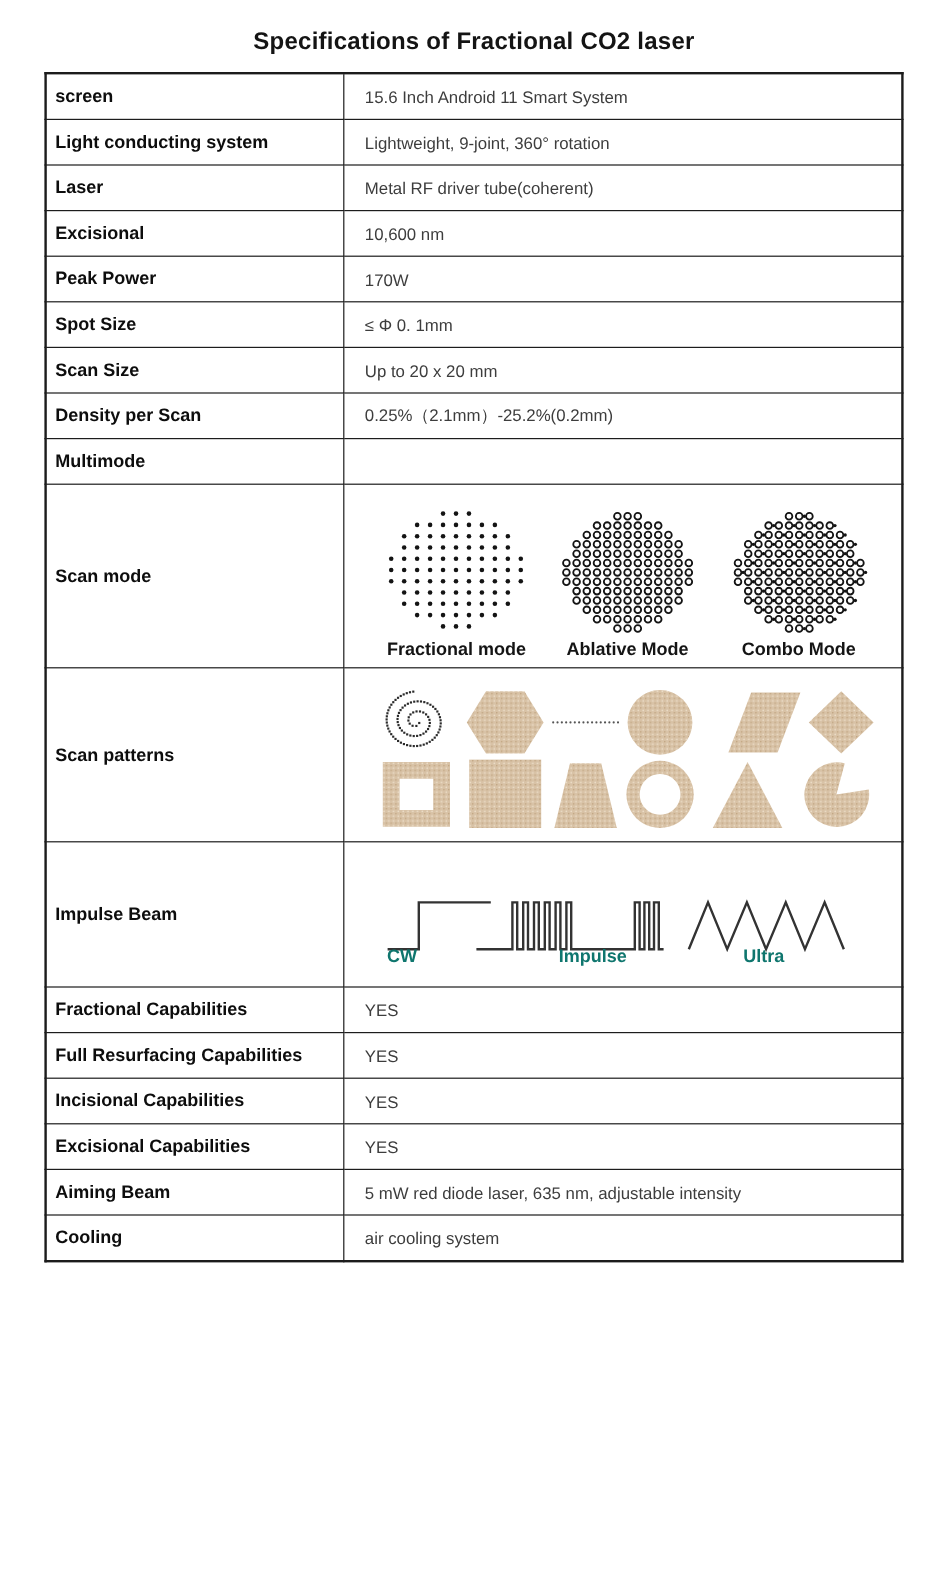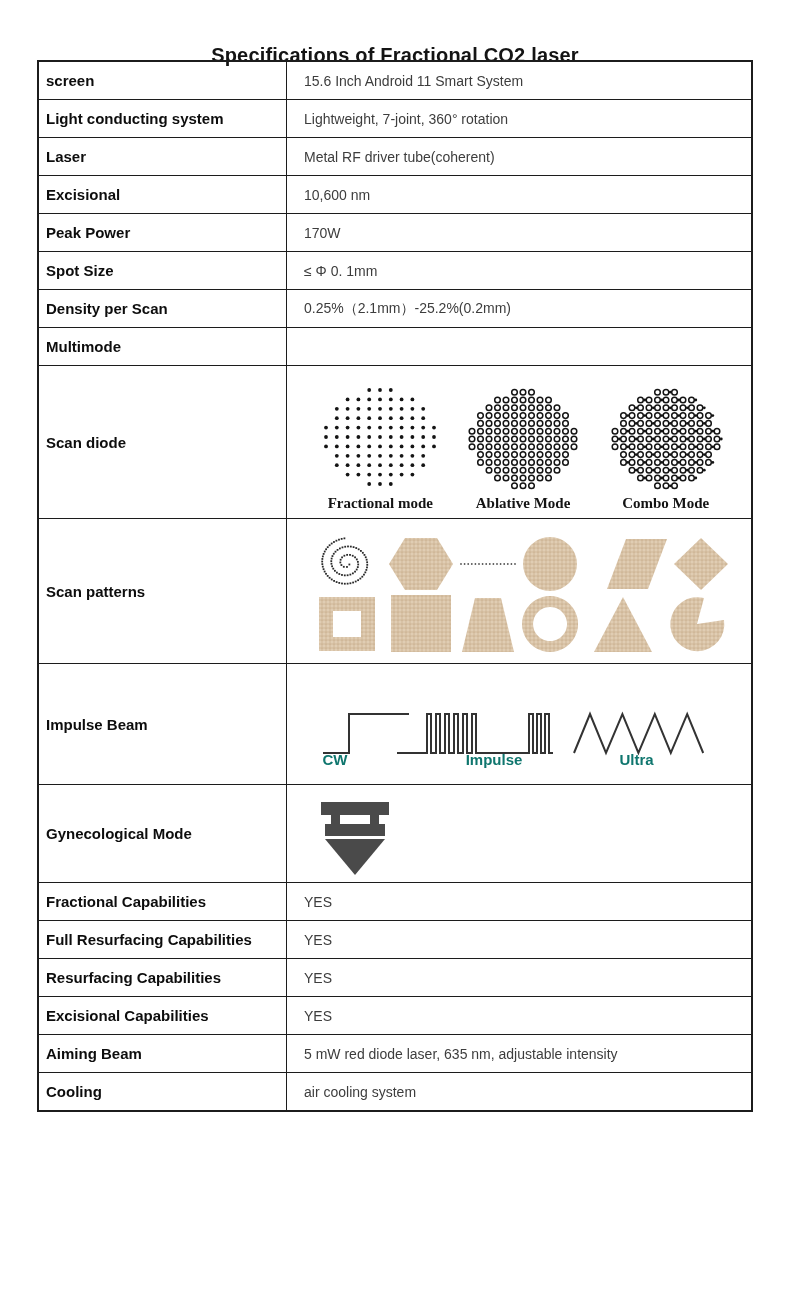--- a/index.html
+++ b/index.html
@@ -1,78 +1,82 @@
 <!DOCTYPE html>
 <html><head>
 <meta charset="utf-8">
 <style>
   html,body{margin:0;padding:0;background:#ffffff;}
   body{width:790px;height:1313px;position:relative;font-family:"Liberation Sans","DejaVu Sans",sans-serif;}
-  .page-title{position:absolute;top:44px;left:37px;width:716px;text-align:center;
+  .page-title{position:absolute;top:24px;left:37px;width:716px;text-align:center;
     font-size:20px;font-weight:bold;color:#141414;letter-spacing:0.2px;}
   table.spec{position:absolute;top:60px;left:37px;width:716px;border-collapse:collapse;
     border:2px solid #1c1c1c;table-layout:fixed;}
   table.spec th, table.spec td{border:1.5px solid #1c1c1c;vertical-align:middle;margin-top:32px;}
   table.spec th{width:234px;text-align:left;padding:0 6px 0 7px;
     font-size:15px;font-weight:bold;color:#0d0d0d;}
   table.spec td{padding:0 8px 0 17px;font-size:14px;color:#3d3d3d;}
   tr.row-text th, tr.row-text td{height:37px;}
   tr.row-scan_mode td{height:152px;padding:0;}
   tr.row-scan_patterns td{height:144px;padding:0;}
   tr.row-impulse td{height:120px;padding:0;position:relative;}
   tr.row-icon td{height:97px;padding:0;}
   .scanmode-wrap{display:flex;justify-content:space-between;align-items:flex-start;
     padding:14px 14px 0 22px;}
-  .scanmode-item{display:flex;flex-direction:column;align-items:center;width:146px;font-family:Liberation Serif, serif;}
+  .scanmode-item{display:flex;flex-direction:column;align-items:center;width:146px;}
   .scanmode-caption{font-size:15px;font-weight:bold;color:#141414;margin-top:4px;white-space:nowrap;}
   .impulse-label{position:absolute;top:87px;font-size:15px;font-weight:bold;color:#0f766e;
     text-align:center;white-space:nowrap;}
   svg{display:block;}
 </style>
 </head>
 <body>
 
 <div class="page-title">Specifications of Fractional CO2 laser</div>
 
 <table class="spec">
   <tbody>
       <tr class="row-text">
         <th>screen</th>
         <td><span>15.6 Inch Android 11 Smart System</span></td>
       </tr>
       <tr class="row-text">
         <th>Light conducting system</th>
-        <td><span>Lightweight, 7-joint, 360° rotation</span></td>
+        <td><span>Lightweight, 9-joint, 360° rotation</span></td>
       </tr>
       <tr class="row-text">
         <th>Laser</th>
         <td><span>Metal RF driver tube(coherent)</span></td>
       </tr>
       <tr class="row-text">
         <th>Excisional</th>
         <td><span>10,600 nm</span></td>
       </tr>
       <tr class="row-text">
         <th>Peak Power</th>
         <td><span>170W</span></td>
       </tr>
       <tr class="row-text">
         <th>Spot Size</th>
         <td><span>≤ Φ 0. 1mm</span></td>
       </tr>
       <tr class="row-text">
+        <th>Scan Size</th>
+        <td><span>Up to 20 x 20 mm</span></td>
+      </tr>
+      <tr class="row-text">
         <th>Density per Scan</th>
         <td><span>0.25%（2.1mm）-25.2%(0.2mm)</span></td>
       </tr>
       <tr class="row-text">
         <th>Multimode</th>
         <td><span></span></td>
       </tr>
       <tr class="row-scan_mode">
-        <th>Scan diode</th>
+        <th>Scan mode</th>
         <td>
           <div class="scanmode-wrap">
             <div class="scanmode-item">
               <svg width="130" height="104" viewBox="0 0 130 104">
                 <circle cx="11" cy="40.6" r="1.9" fill="#141414"></circle>
                 <circle cx="11" cy="50" r="1.9" fill="#141414"></circle>
                 <circle cx="11" cy="59.4" r="1.9" fill="#141414"></circle>
                 <circle cx="21.799999999999997" cy="21.799999999999997" r="1.9" fill="#141414"></circle>
                 <circle cx="21.799999999999997" cy="31.2" r="1.9" fill="#141414"></circle>
                 <circle cx="21.799999999999997" cy="40.6" r="1.9" fill="#141414"></circle>
@@ -612,42 +616,30 @@
           <svg width="478" height="86" viewBox="0 0 478 86">
             <path d="M36,72 H62 V33 H122" fill="none" stroke="#333333" stroke-width="2"></path>
             <path d="M110,72 H140 V33 H144 V72 H149 V33 H153 V72 H158 V33 H162 V72 H167 V33 H171 V72 H176 V33 H180 V72 H185 V33 H189 V72 H194 H242 V33 H246 V72 H250 V33 H254 V72 H258 V33 H262 V72 H266" fill="none" stroke="#333333" stroke-width="2"></path>
             <polyline points="287,72 303,33 319,72 335.4,33 351.4,72 367.8,33 383.8,72 400.2,33 416.2,72" fill="none" stroke="#333333" stroke-width="2"></polyline>
           </svg>
           <div class="impulse-label" style="left: 18px; width: 60px;">CW</div>
           <div class="impulse-label" style="left: 162px; width: 90px;">Impulse</div>
           <div class="impulse-label" style="left: 312px; width: 75px;">Ultra</div>
         </td>
       </tr>
-      <tr class="row-icon">
-        <th>Gynecological Mode</th>
-        <td>
-          <svg width="95" height="80" viewBox="0 0 95 80" style="margin-left:26px;margin-top:10px">
-            <rect x="8" y="3" width="68" height="13" fill="#4a4a4a"></rect>
-            <rect x="18" y="16" width="9" height="9" fill="#4a4a4a"></rect>
-            <rect x="57" y="16" width="9" height="9" fill="#4a4a4a"></rect>
-            <rect x="12" y="25" width="60" height="12" fill="#4a4a4a"></rect>
-            <polygon points="12,40 72,40 42,76" fill="#4a4a4a"></polygon>
-          </svg>
-        </td>
-      </tr>
       <tr class="row-text">
         <th>Fractional Capabilities</th>
         <td><span>YES</span></td>
       </tr>
       <tr class="row-text">
         <th>Full Resurfacing Capabilities</th>
         <td><span>YES</span></td>
       </tr>
       <tr class="row-text">
-        <th>Resurfacing Capabilities</th>
+        <th>Incisional Capabilities</th>
         <td><span>YES</span></td>
       </tr>
       <tr class="row-text">
         <th>Excisional Capabilities</th>
         <td><span>YES</span></td>
       </tr>
       <tr class="row-text">
         <th>Aiming Beam</th>
         <td><span>5 mW red diode laser, 635 nm, adjustable intensity</span></td>
       </tr>

